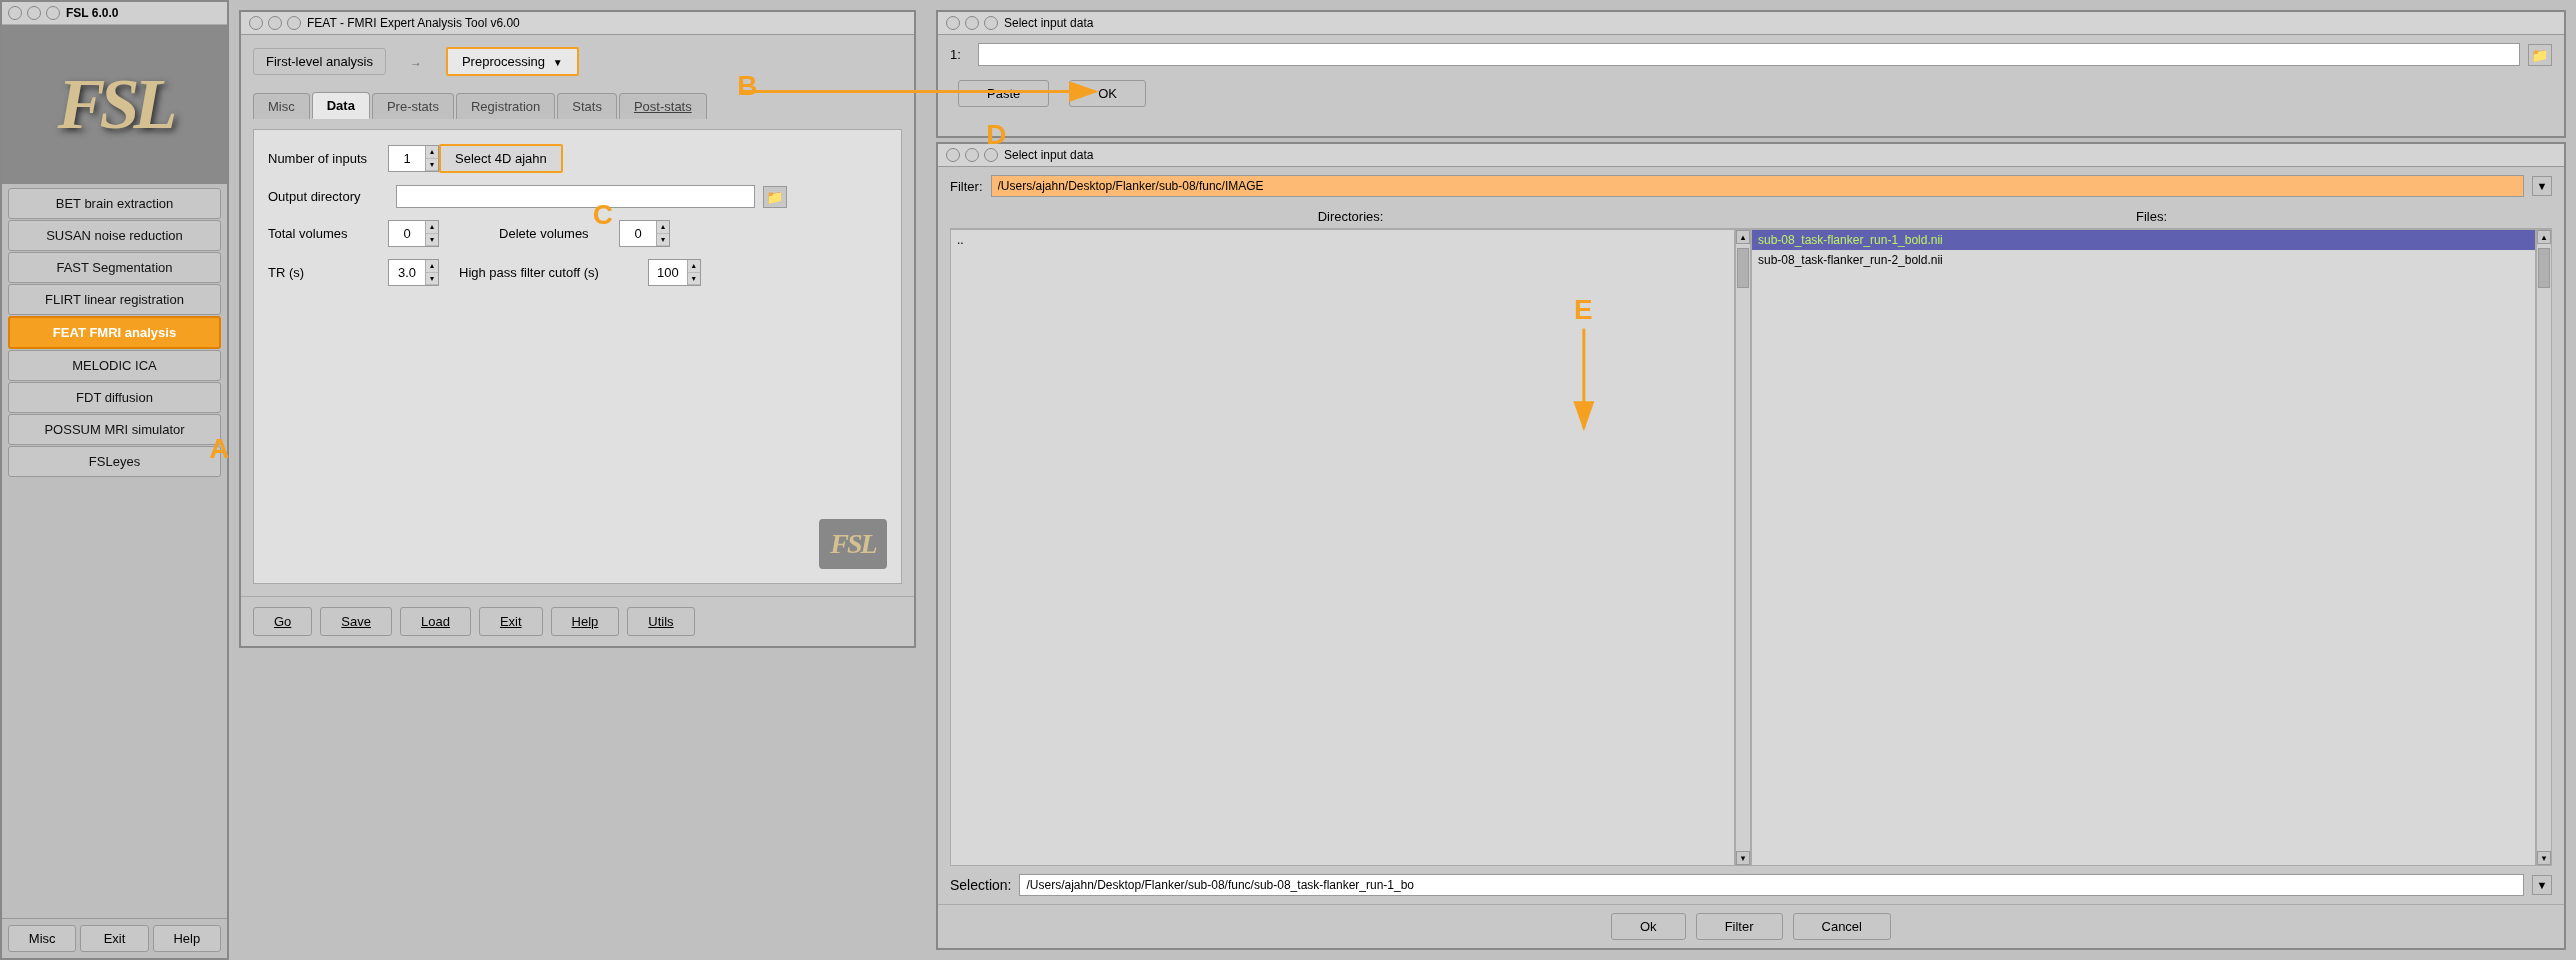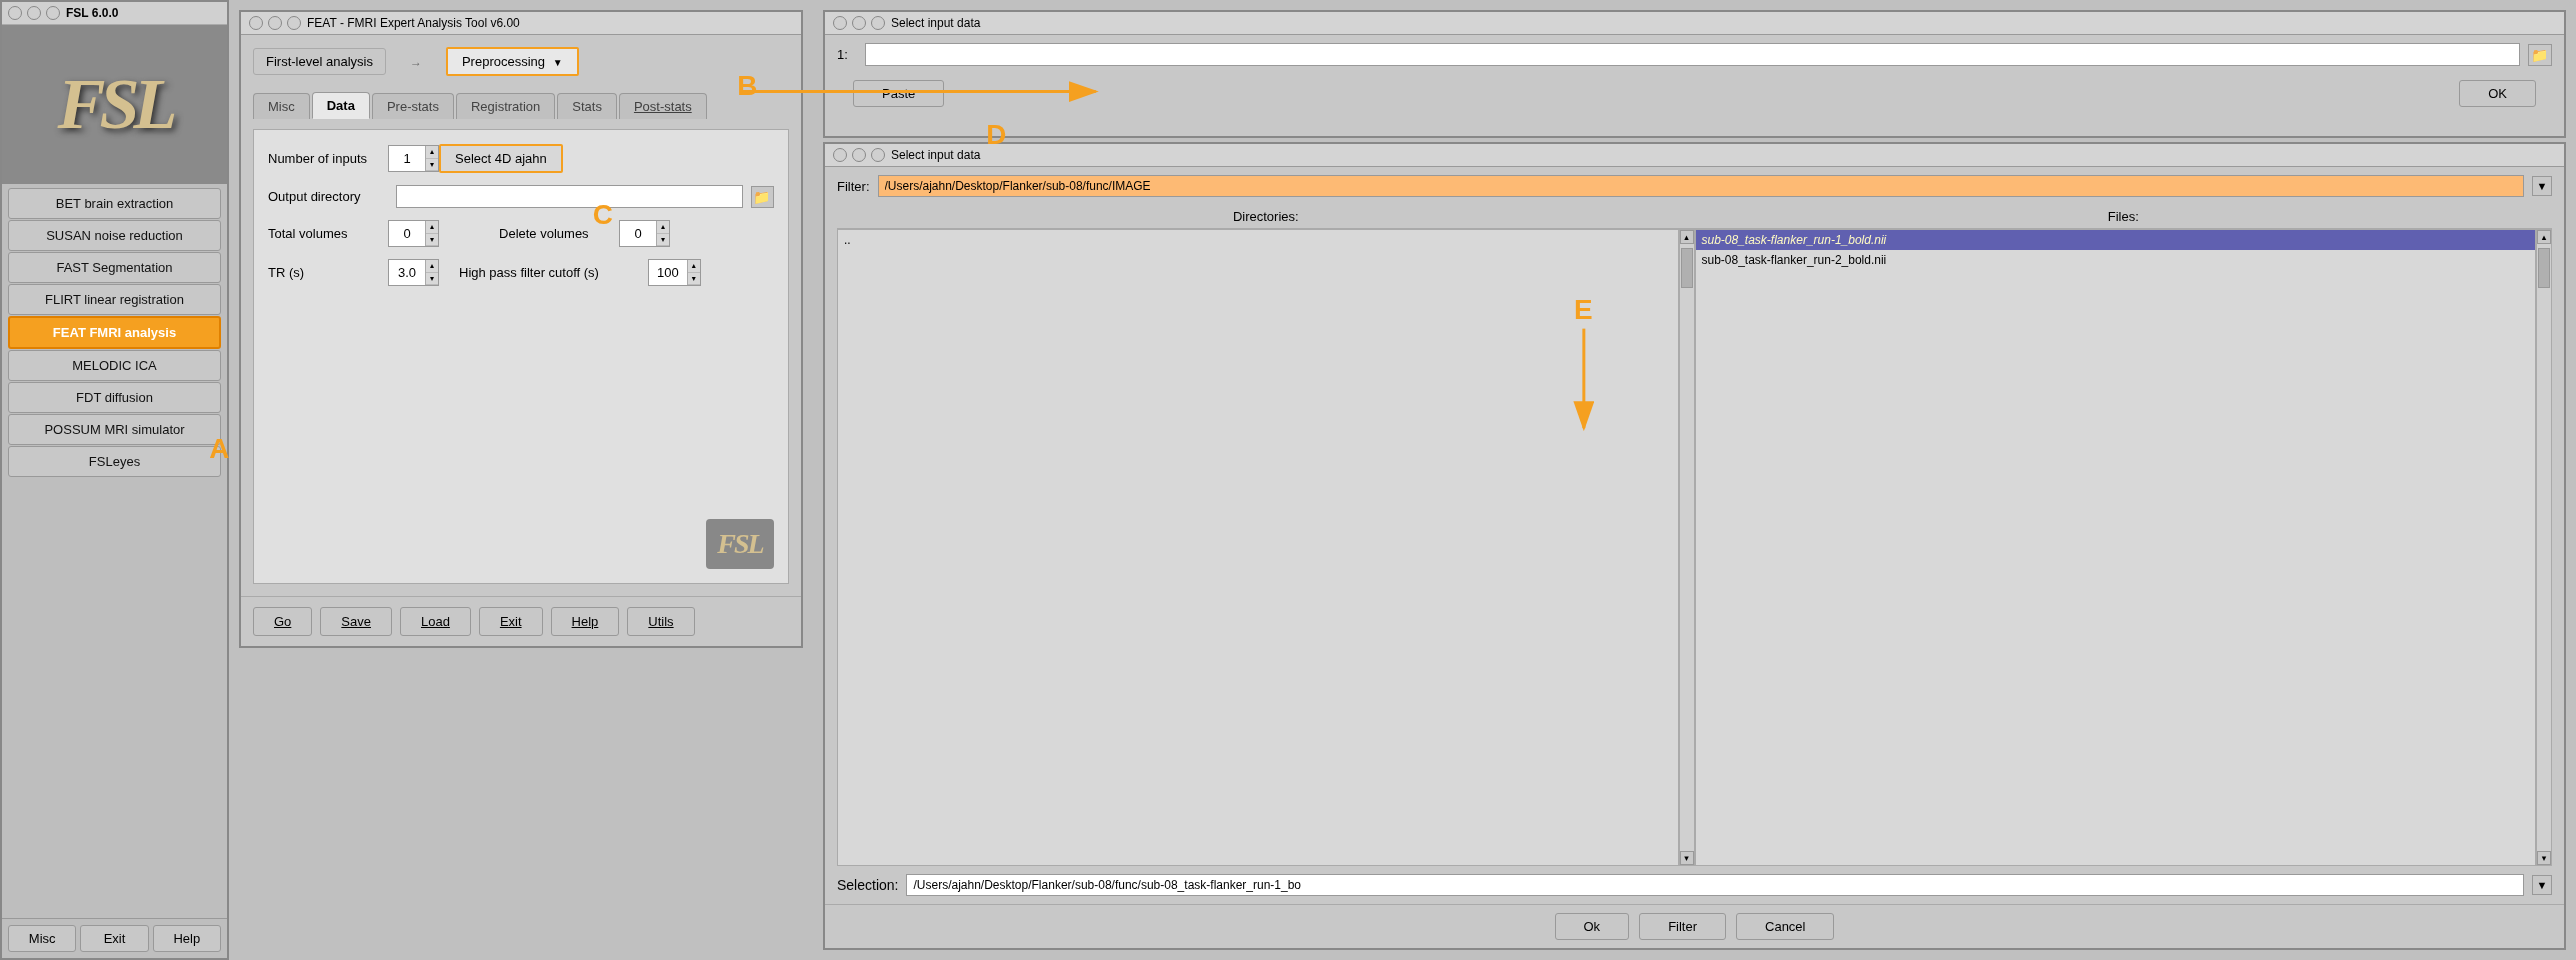--- a/index.html
+++ b/index.html
@@ -98,21 +98,21 @@
       border: 1px solid #999;
       border-radius: 3px;
       padding: 5px 4px;
       text-align: center;
       cursor: pointer;
       font-size: 13px;
     }
 
     
     .feat-window {
-      width: 564px;
+      width: 677px;
       height: 638px;
       background: #c8c8c8;
       border: 2px solid #888;
       margin: 10px 10px 0 10px;
       flex-shrink: 0;
       display: flex;
       flex-direction: column;
       position: relative;
     }
     .window-titlebar {
@@ -316,22 +316,22 @@
       border: 1px solid #999;
       cursor: pointer;
       display: flex;
       align-items: center;
       justify-content: center;
       font-size: 14px;
     }
     .sid-bottom-btns {
       display: flex;
       gap: 20px;
-      padding: 6px 28px;
-      justify-content: space-between;
+      padding: 6px 20px;
+      justify-content: flex-start;
     }
     .sid-btn {
       background: #c8c8c8;
       border: 1px solid #999;
       border-radius: 3px;
       padding: 5px 28px;
       cursor: pointer;
       font-size: 13px;
     }
 
@@ -416,22 +416,21 @@
       top: 4px;
       left: 1px;
     }
     .file-item {
       padding: 3px 6px;
       font-size: 12px;
       cursor: pointer;
     }
     .file-item.selected {
       background: #6060b0;
-      color: #fef9c3;
-      font-style: italic;
+      color: #bef264;
     }
     .dir-item {
       padding: 3px 6px;
       font-size: 12px;
       cursor: pointer;
     }
     .selection-row {
       display: flex;
       align-items: center;
       gap: 8px;

